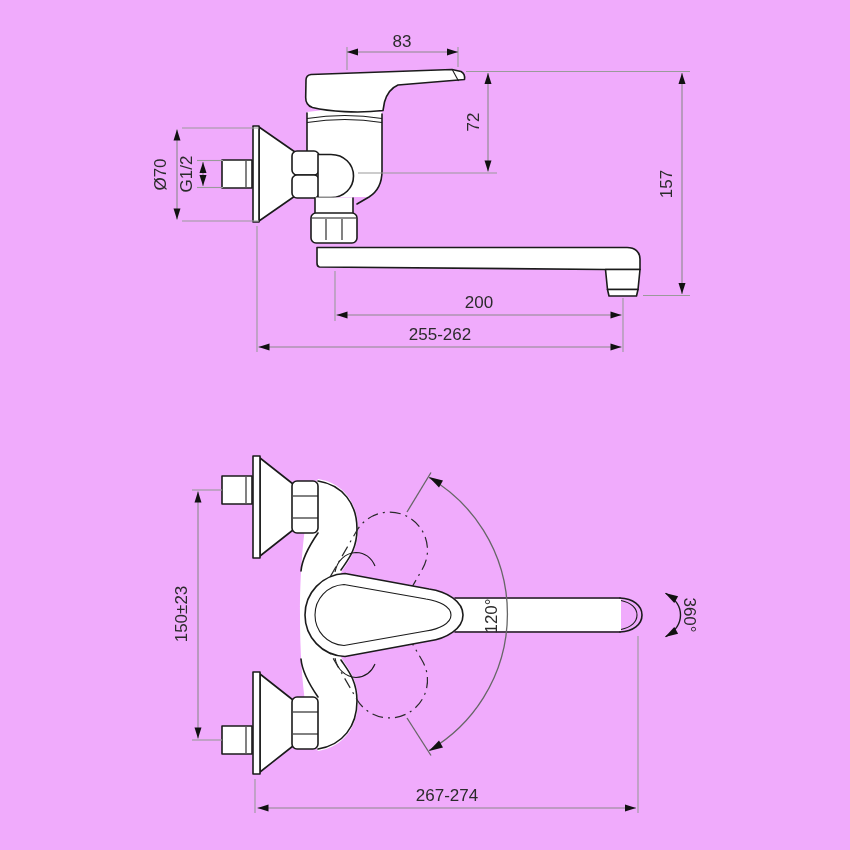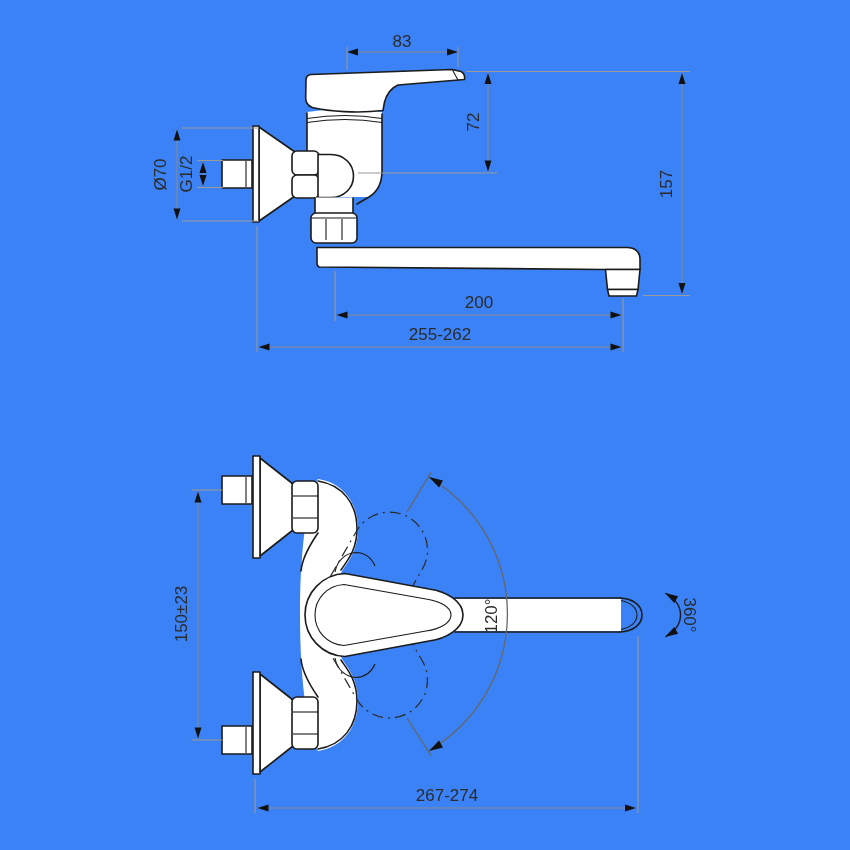--- a/index.html
+++ b/index.html
@@ -1,16 +1,16 @@
 <!DOCTYPE html>
 <html><head>
 <meta charset="utf-8">
 <style>
   html,body{margin:0;padding:0;background:#ffffff;}
-  .canvas{position:relative;width:850px;height:850px;background:#3b82f6;overflow:hidden;}
+  .canvas{position:relative;width:850px;height:850px;background:#f0abfc;overflow:hidden;}
   svg{display:block;}
   svg text{
     font-family:"Liberation Sans","DejaVu Sans",sans-serif;
     font-size:17px;
     fill:#2b2b2b;
   }
   .outline{fill:#ffffff;stroke:#1b1b1b;stroke-width:1.6;stroke-linejoin:round;}
   .line{fill:none;stroke:#1b1b1b;stroke-width:1.6;stroke-linejoin:round;stroke-linecap:round;}
   .thin{fill:none;stroke:#1b1b1b;stroke-width:1.1;stroke-linejoin:round;}
   .fillw{fill:#ffffff;stroke:none;}

